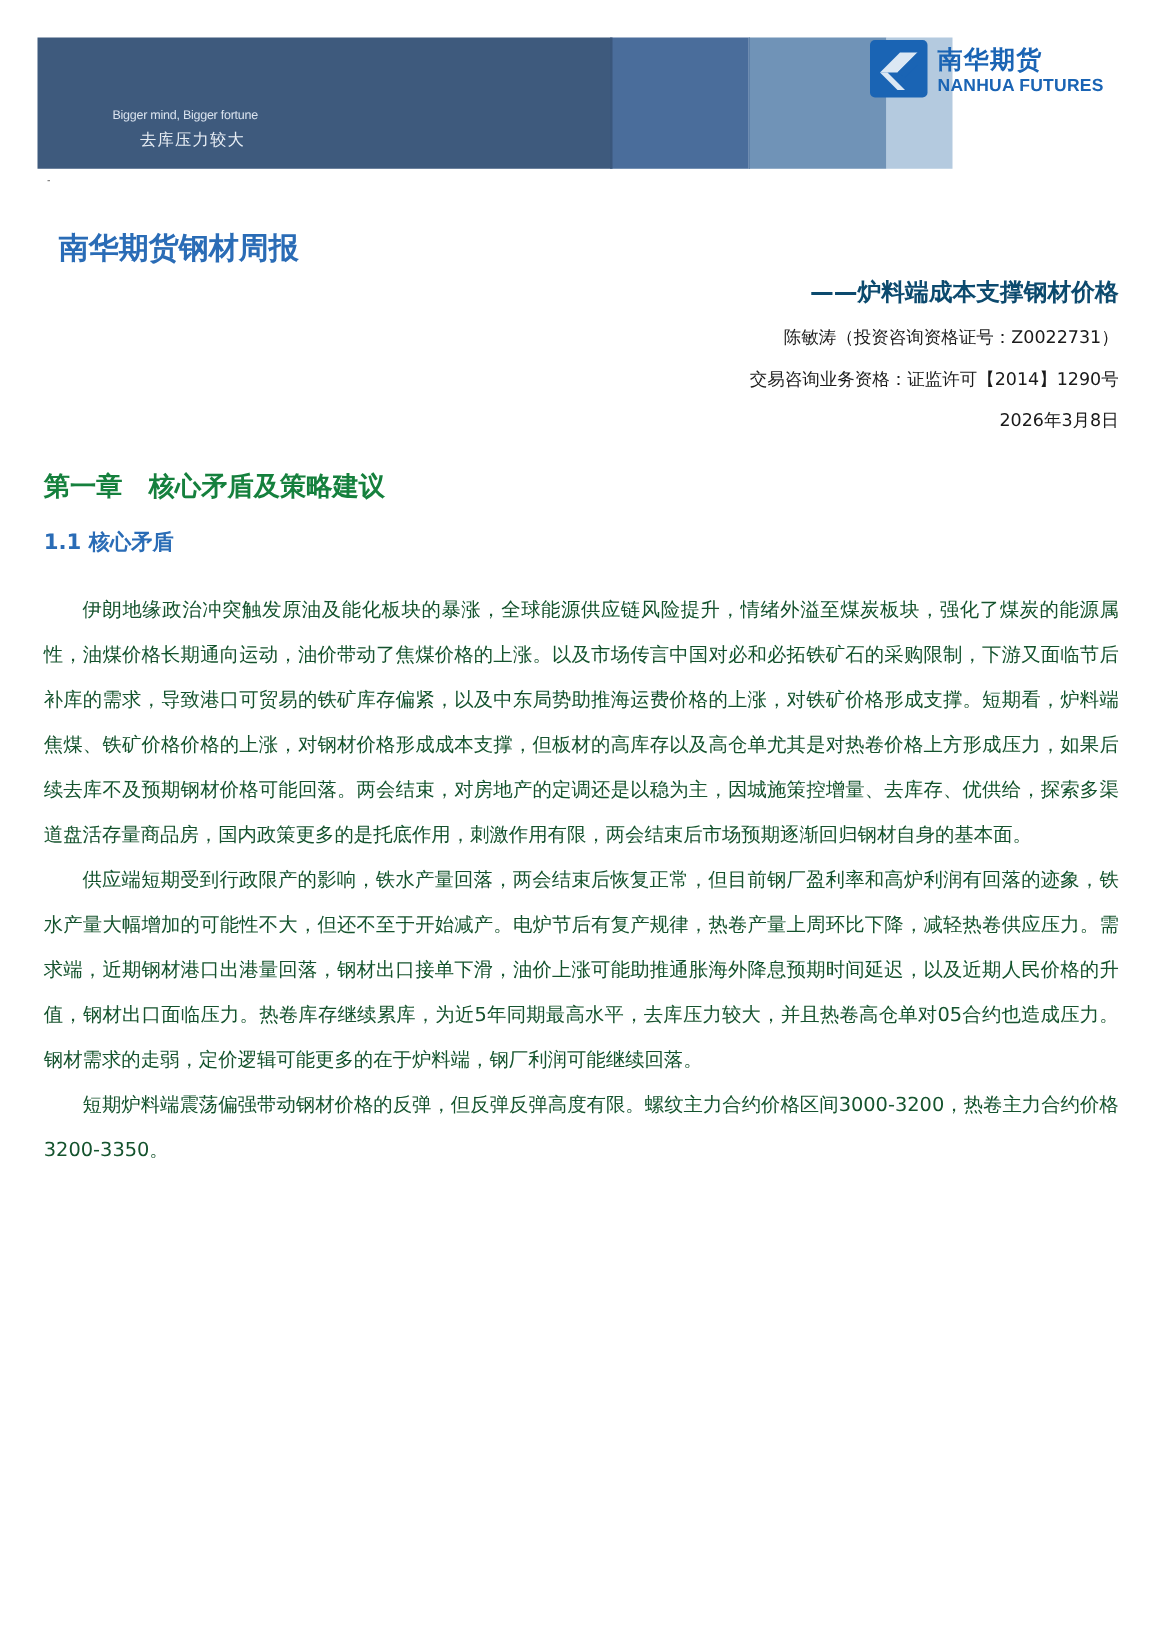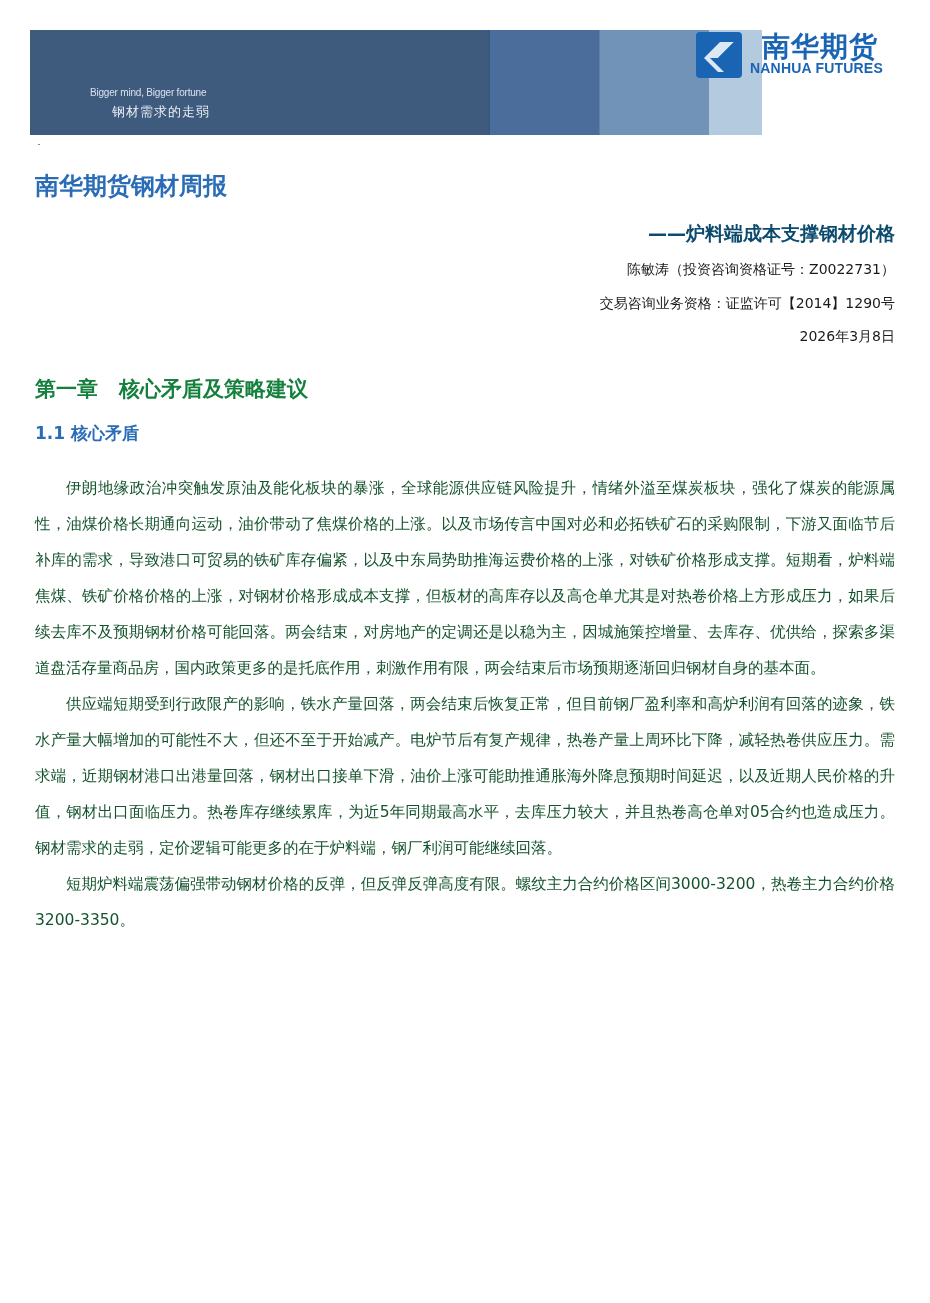--- a/index.html
+++ b/index.html
@@ -9,39 +9,39 @@
   .seg1 { width: 545px; background: #3e5a7d; position: relative; }
   .seg2 { width: 130px; background: #4a6d9b; border-left: 2px solid #3a577c; }
   .seg3 { width: 130px; background: #7093b7; border-left: 1px solid #5f81a8; position: relative; }
   .seg4 { width: 63px; background: #b4cadf; }
   .slogan-en { position: absolute; left: 60px; top: 57px; font-size: 10px; color: #d9e2ee;
                font-family: "Liberation Sans", sans-serif; letter-spacing: -0.2px; }
   .slogan-cn { position: absolute; left: 82px; top: 73px; font-size: 13px; color: #e8eef5; letter-spacing: 1px; }
   .logo { position: absolute; left: 696px; top: 32px; display: flex; align-items: center; }
   .logo-mark { width: 46px; height: 46px; background: #1a64b4; border-radius: 4px; position: relative; overflow: hidden; }
   .logo-text { margin-left: 8px; display: flex; flex-direction: column; }
-  .logo-cn { font-size: 28px; font-weight: bold; color: #1a64b4; line-height: 26px; letter-spacing: 1px; margin-left: 12px; }
+  .logo-cn { font-size: 20px; font-weight: bold; color: #1a64b4; line-height: 26px; letter-spacing: 1px; }
   .logo-en { font-size: 14px; font-weight: bold; color: #1a64b4; font-family: "Liberation Sans", sans-serif; letter-spacing: 0.2px; }
   .dot { position: absolute; left: 38px; top: 144px; width: 2px; height: 1px; background: #888; }
   .title { position: absolute; left: 35px; top: 170px; font-size: 24px; font-weight: bold; color: #2a6cb6; }
   .subtitle { position: absolute; right: 35px; top: 221px; font-size: 19px; font-weight: bold; color: #0c4a6e; }
   .meta { position: absolute; right: 35px; font-size: 14px; color: #1a1a1a; text-align: right; }
   .meta1 { top: 261px; } .meta2 { top: 295px; } .meta3 { top: 328px; }
   .chapter { position: absolute; left: 35px; top: 375px; font-size: 21px; font-weight: bold; color: #15803d; }
   .section { position: absolute; left: 35px; top: 422px; font-size: 17px; font-weight: bold; color: #2a6cb6; }
   .body { position: absolute; left: 35px; top: 470px; width: 860px; font-size: 15.5px; line-height: 36px; color: #14532d; text-align: justify; }
   .body p { margin: 0; text-indent: 2em; }
 </style>
 </head>
 <body>
 
 <div class="banner">
   <div class="seg1">
     <div class="slogan-en">Bigger mind, Bigger fortune</div>
-    <div class="slogan-cn">钢材需求的走弱</div>
+    <div class="slogan-cn">去库压力较大</div>
   </div>
   <div class="seg2"></div>
   <div class="seg3"></div>
   <div class="seg4"></div>
 </div>
 
 <div class="logo">
   <div class="logo-mark">
     <svg width="46" height="46" viewBox="0 0 46 46">
       <path d="M8 26 L24 10 L38 10 L22 26 Z" fill="#ffffff" opacity="0.85"></path>
@@ -50,21 +50,21 @@
     </svg>
   </div>
   <div class="logo-text">
     <span class="logo-cn">南华期货</span>
     <span class="logo-en">NANHUA FUTURES</span>
   </div>
 </div>
 
 <div class="dot"></div>
 
-<h1 class="title" style="margin:0">南华期货钢材周报</h1>
+<h1 class="title" style="margin:12px">南华期货钢材周报</h1>
 <div class="subtitle">——炉料端成本支撑钢材价格</div>
 <div class="meta meta1">陈敏涛（投资咨询资格证号：Z0022731）</div>
 <div class="meta meta2">交易咨询业务资格：证监许可【2014】1290号</div>
 <div class="meta meta3">2026年3月8日</div>
 
 <h2 class="chapter" style="margin:0">第一章　核心矛盾及策略建议</h2>
 <h3 class="section" style="margin:0">1.1 核心矛盾</h3>
 
 <div class="body">
   <p>伊朗地缘政治冲突触发原油及能化板块的暴涨，全球能源供应链风险提升，情绪外溢至煤炭板块，强化了煤炭的能源属性，油煤价格长期通向运动，油价带动了焦煤价格的上涨。以及市场传言中国对必和必拓铁矿石的采购限制，下游又面临节后补库的需求，导致港口可贸易的铁矿库存偏紧，以及中东局势助推海运费价格的上涨，对铁矿价格形成支撑。短期看，炉料端焦煤、铁矿价格价格的上涨，对钢材价格形成成本支撑，但板材的高库存以及高仓单尤其是对热卷价格上方形成压力，如果后续去库不及预期钢材价格可能回落。两会结束，对房地产的定调还是以稳为主，因城施策控增量、去库存、优供给，探索多渠道盘活存量商品房，国内政策更多的是托底作用，刺激作用有限，两会结束后市场预期逐渐回归钢材自身的基本面。</p>

